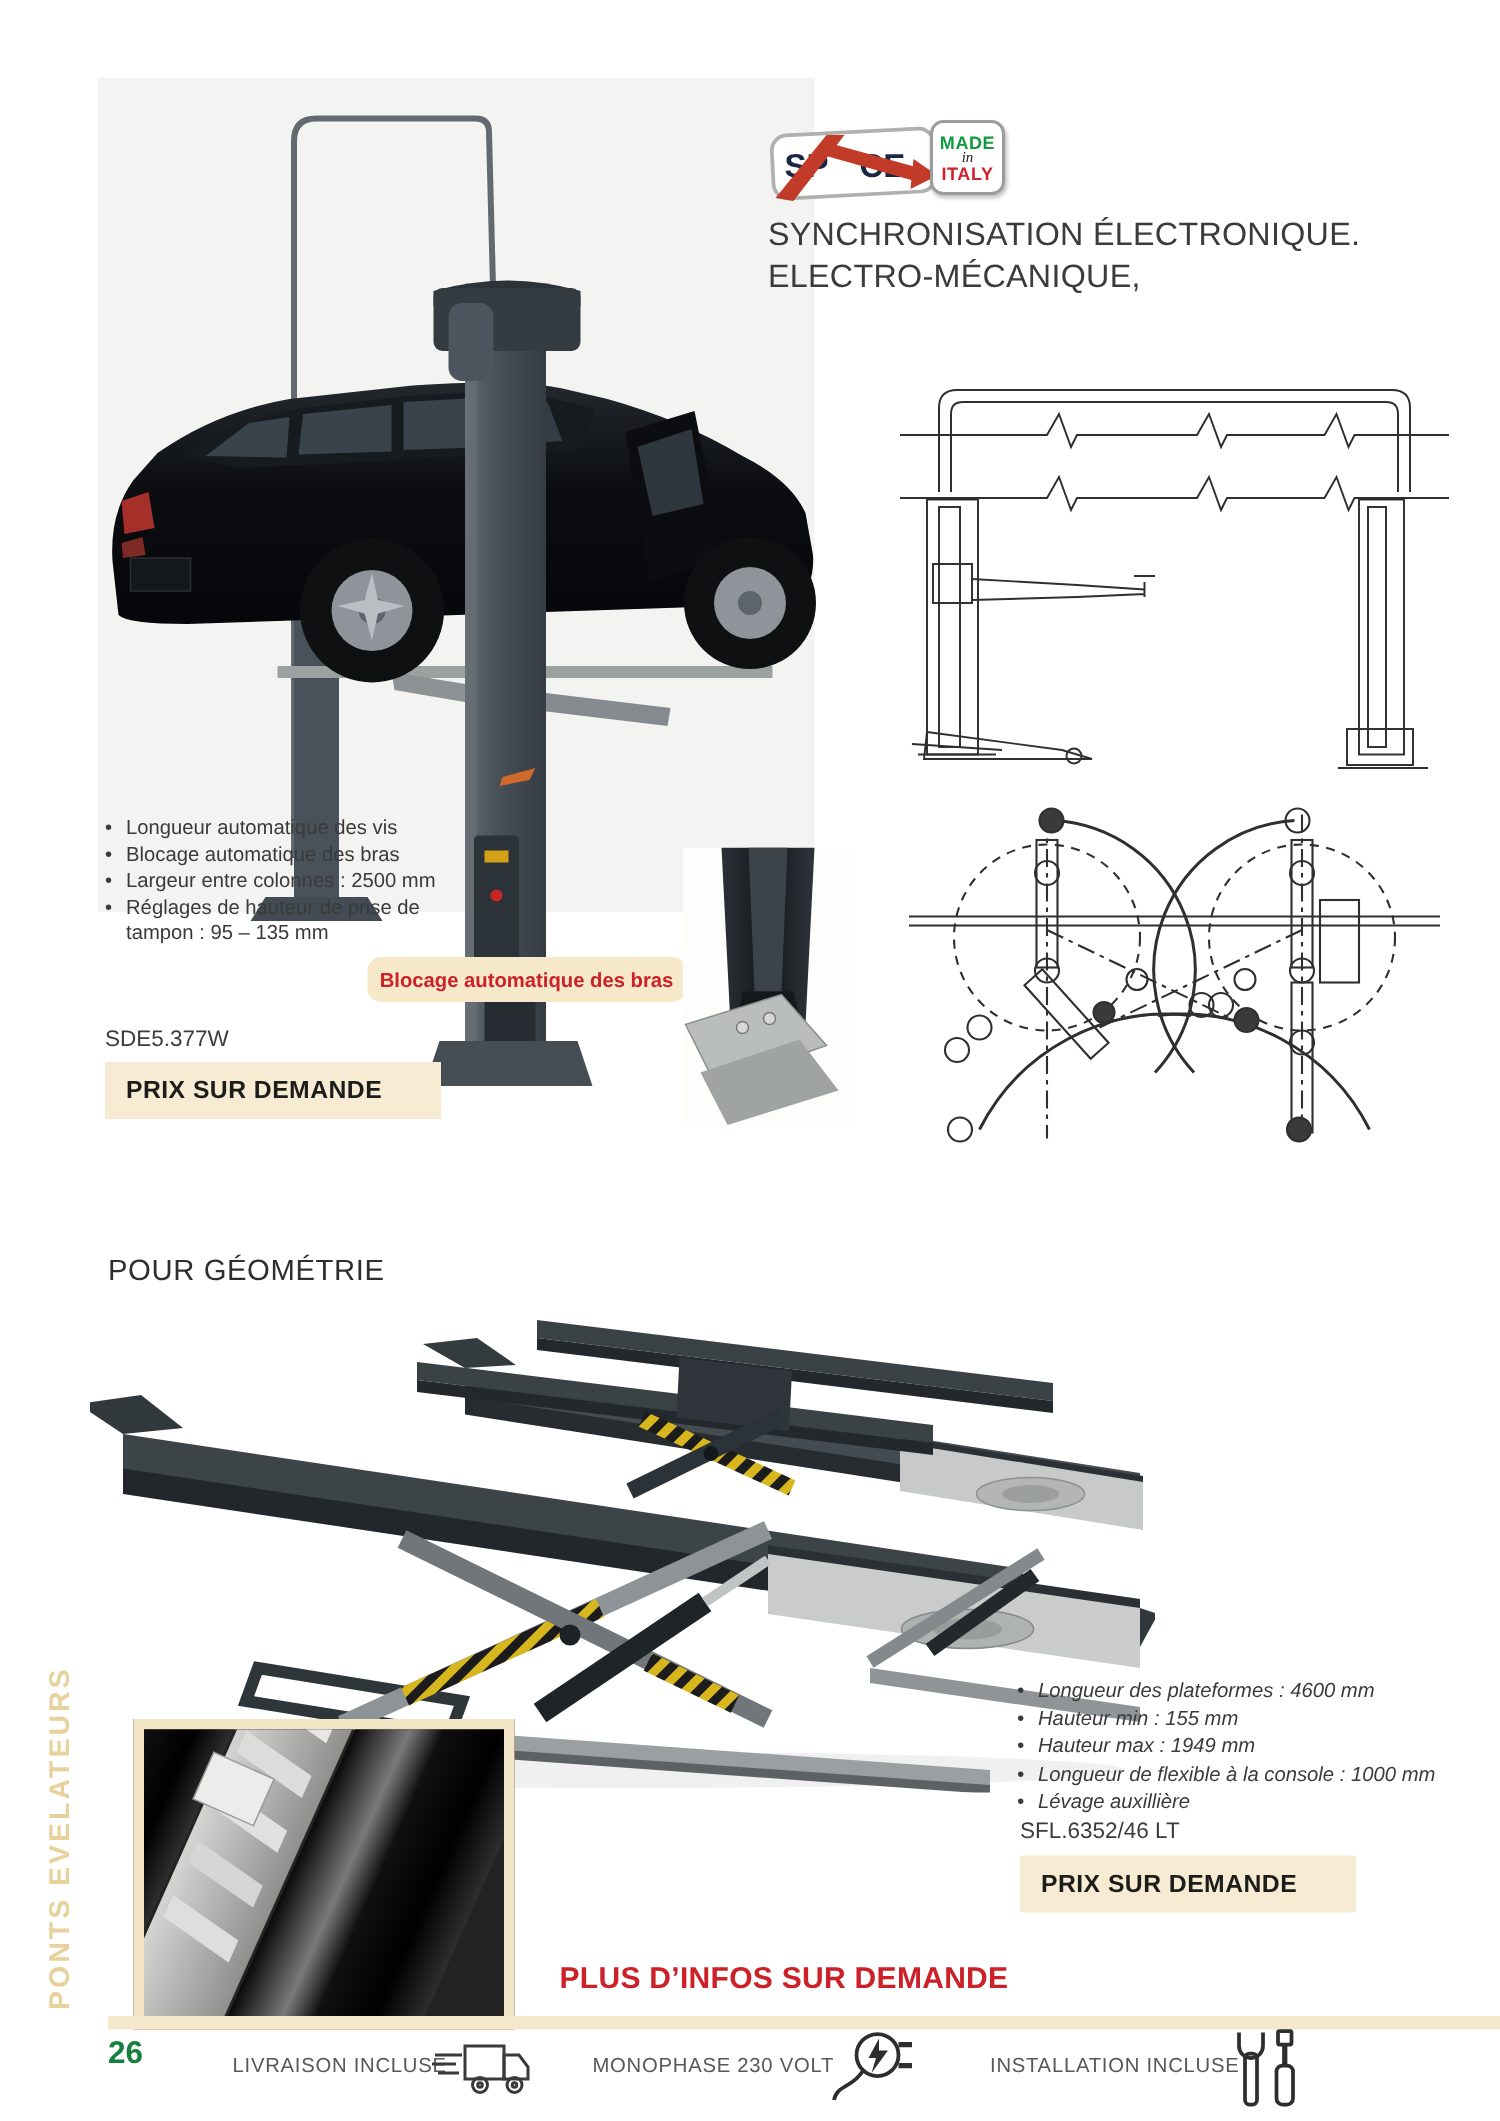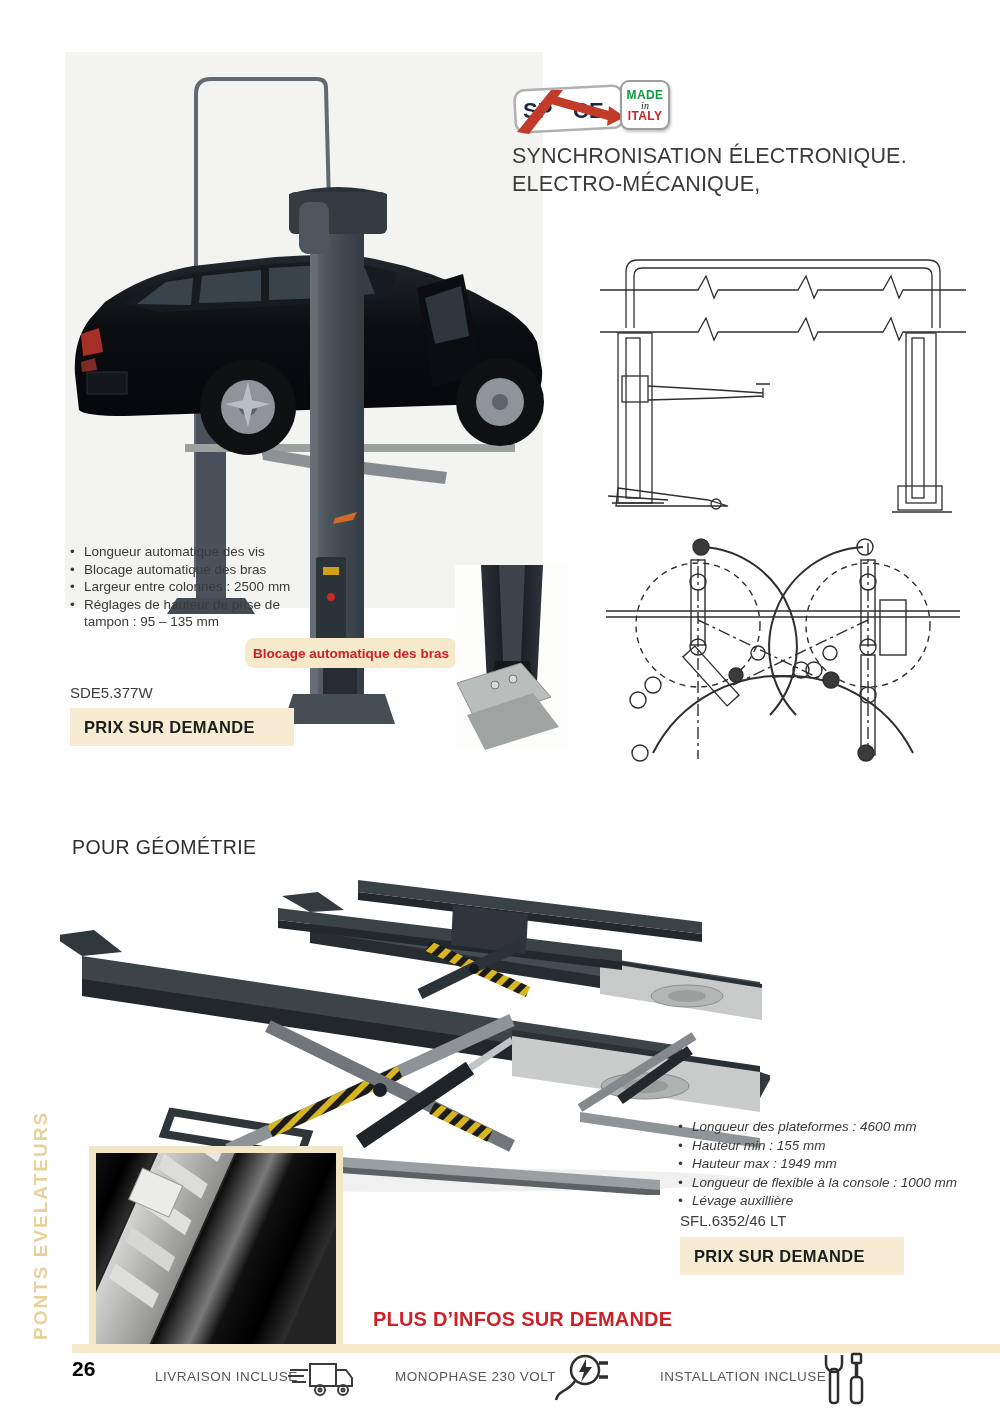--- a/index.html
+++ b/index.html
@@ -37,21 +37,21 @@
   .price2{left:680px;top:1237px;}
   .h2{left:72px;top:818px;font-size:19.5px;color:#2e2e2d;letter-spacing:.4px;margin-top:18px;}
   .moreinfo{left:373px;top:1308px;font-size:20px;font-weight:bold;color:#cc2128;letter-spacing:.2px;}
   
   .vlabel{left:30px;top:1100px;height:240px;writing-mode:vertical-rl;transform:rotate(180deg);
           font-size:19px;font-weight:bold;color:#e8d29b;letter-spacing:2px;}
   
   .inset-rail{left:89px;top:1146px;width:240px;height:193px;border:7px solid #f3e6c6;background:#1d1d1d;}
   
   .fbar{left:72px;top:1344px;width:928px;height:9px;background:#f5e8cb;}
-  .fpage{left:72px;top:1357px;font-size:21px;font-weight:bold;color:#000000;}
+  .fpage{left:72px;top:1357px;font-size:21px;font-weight:bold;color:#15803d;}
   .flabel{font-size:13.5px;color:#58585a;letter-spacing:.5px;}
   .fl1{left:155px;top:1369px;} .fl2{left:395px;top:1369px;text-align:center;} .fl3{left:660px;top:1369px;}
 </style>
 </head>
 <body>
 
 <div class="page">
 
   <svg class="abs" style="left:65px;top:52px" width="500" height="708" viewBox="0 0 500 708">
     <defs>

